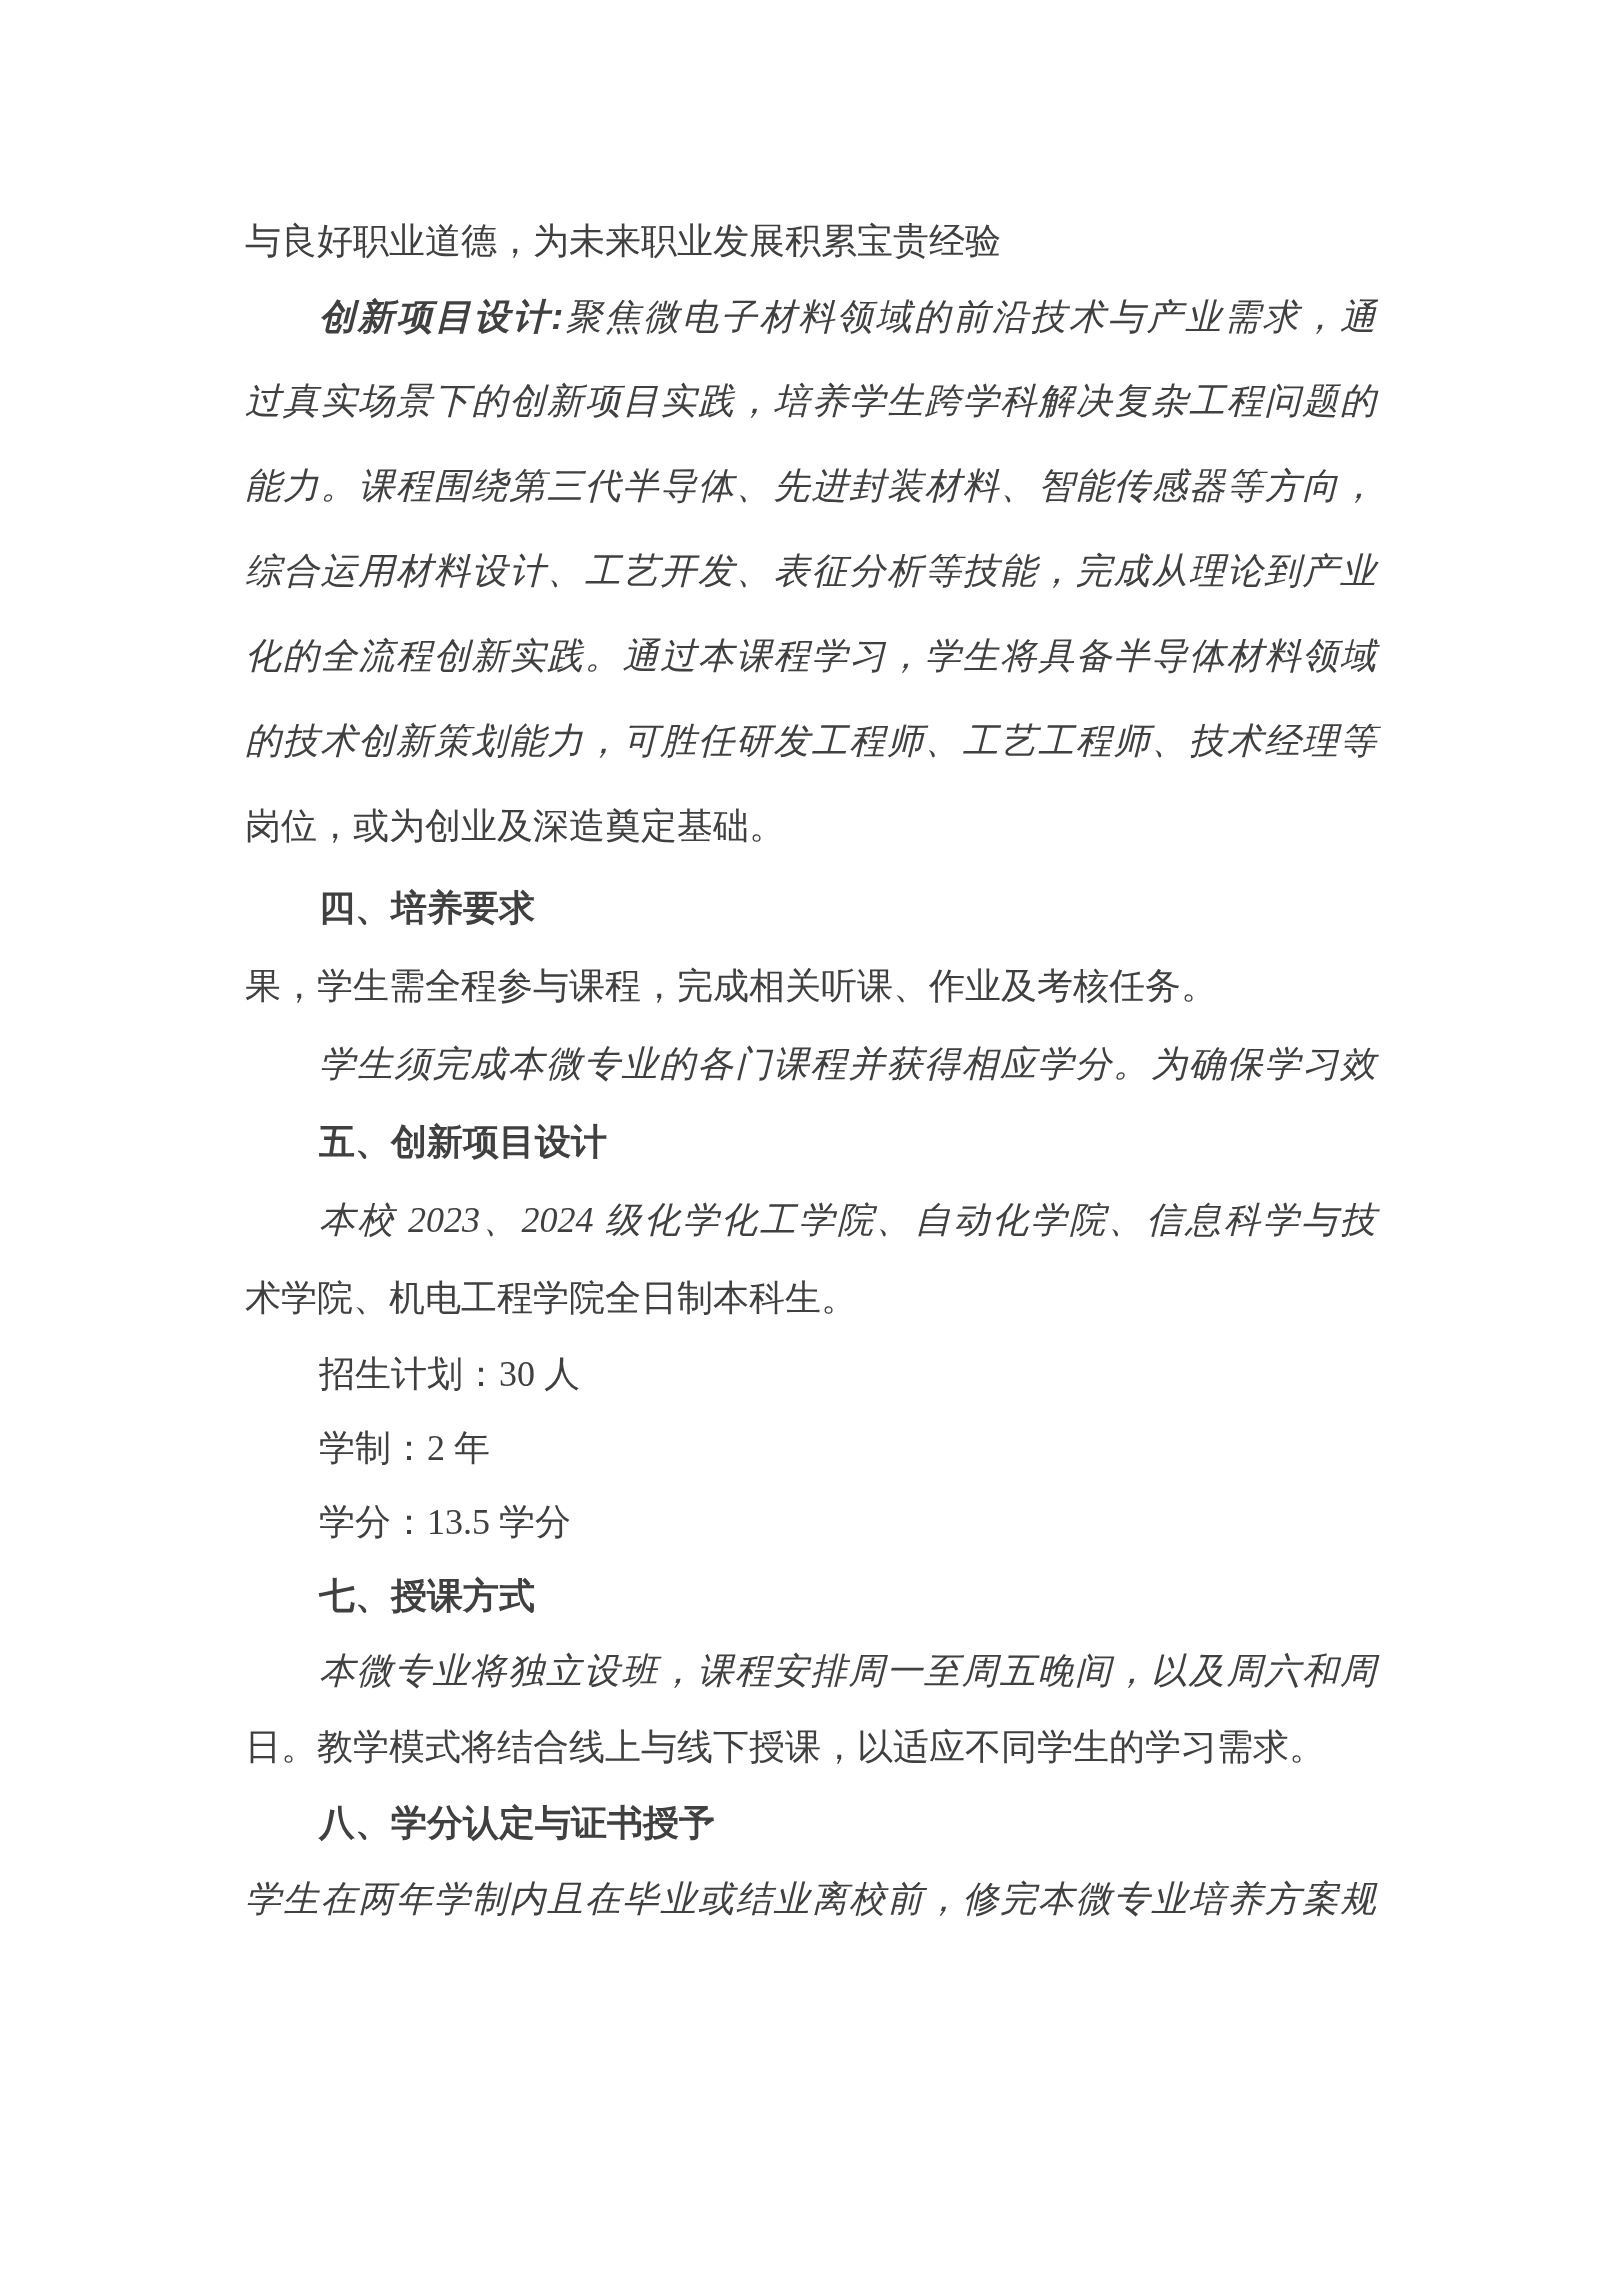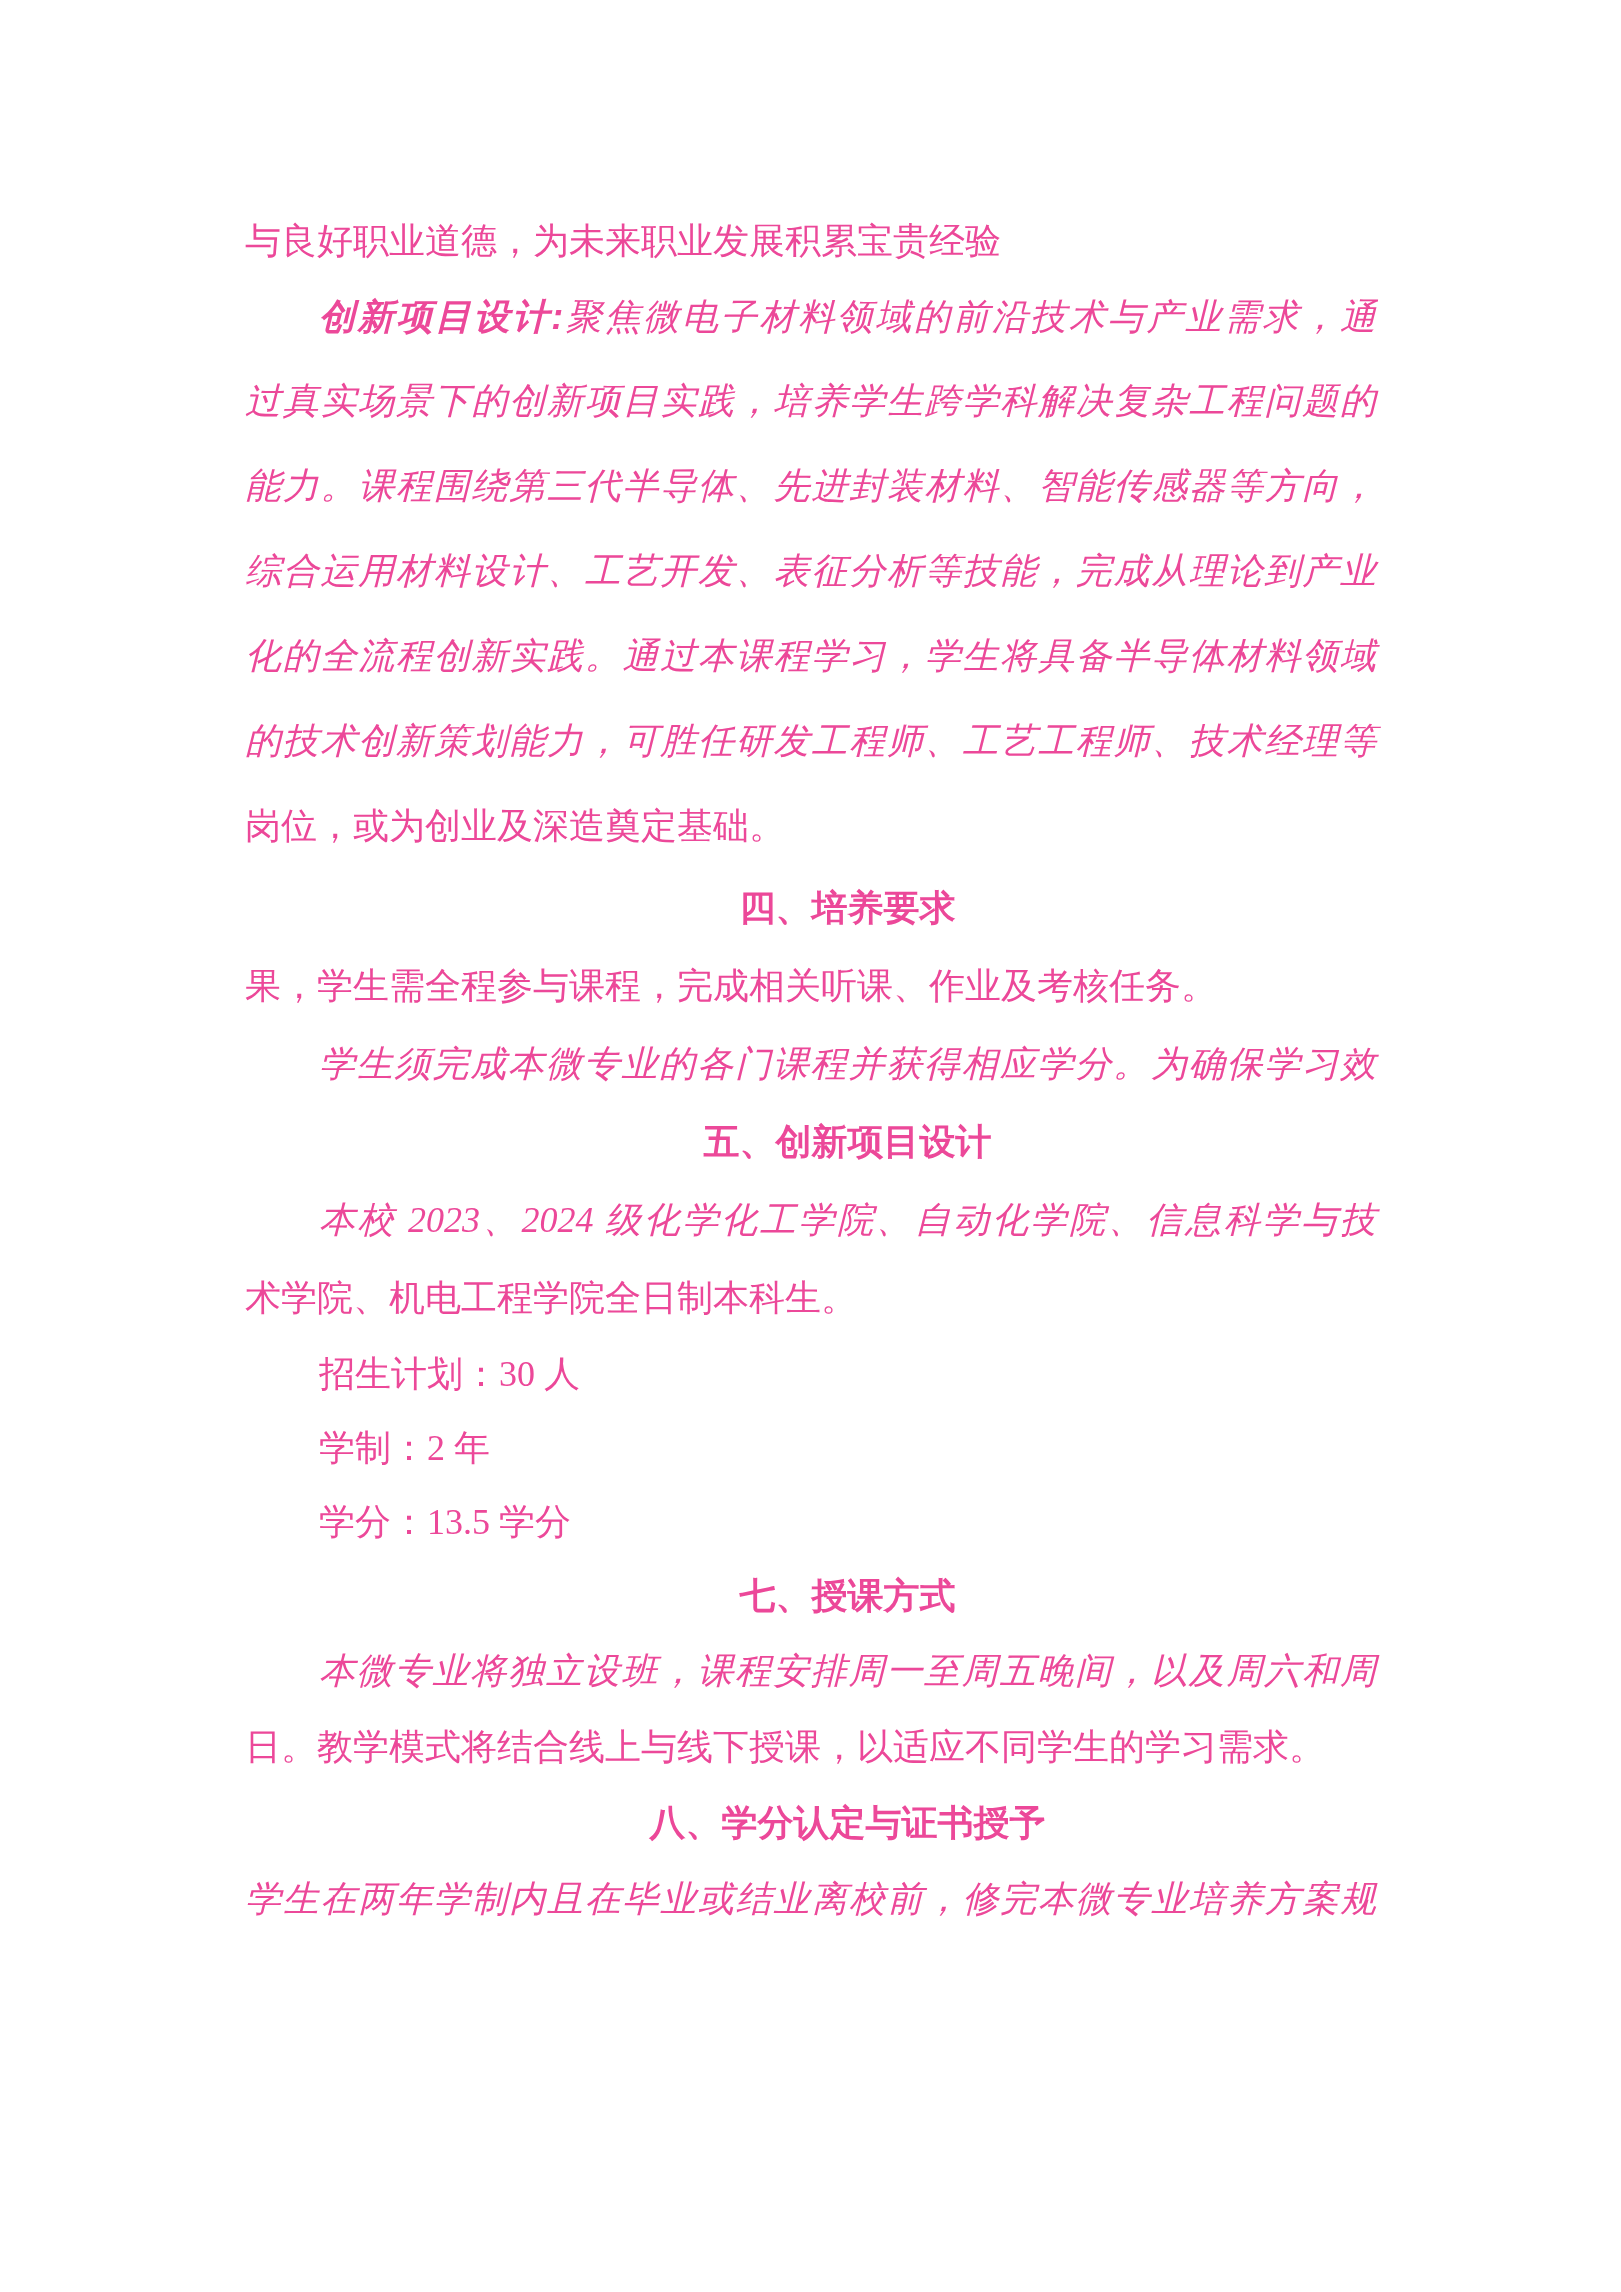--- a/index.html
+++ b/index.html
@@ -7,21 +7,21 @@
     padding: 0;
     background: #ffffff;
   }
   .page {
     position: relative;
     width: 1500px;
     height: 2293px;
     background: #ffffff;
     overflow: hidden;
     font-family: "Liberation Serif", "DejaVu Serif", serif;
-    color: #ec4899;
+    color: #404040;
   }
   .textflow {
     position: absolute;
     top: 208px;
     left: 245px;
     width: 1131px;
   }
   .ln {
     font-size: 36px;
     letter-spacing: 0;
@@ -40,21 +40,21 @@
     text-justify: inter-character;
     font-style: italic;
   }
   
   .l { text-align: left; }
   
   .ind { text-indent: 74px; }
   
   .hd {
     text-indent: 74px;
-    text-align: center;
+    text-align: left;
     font-weight: 700;
     font-family: "Liberation Sans", "DejaVu Sans", sans-serif;
   }
   
   .b {
     font-weight: 700;
     font-family: "Liberation Sans", "DejaVu Sans", sans-serif;
   }
 </style>
 </head>

